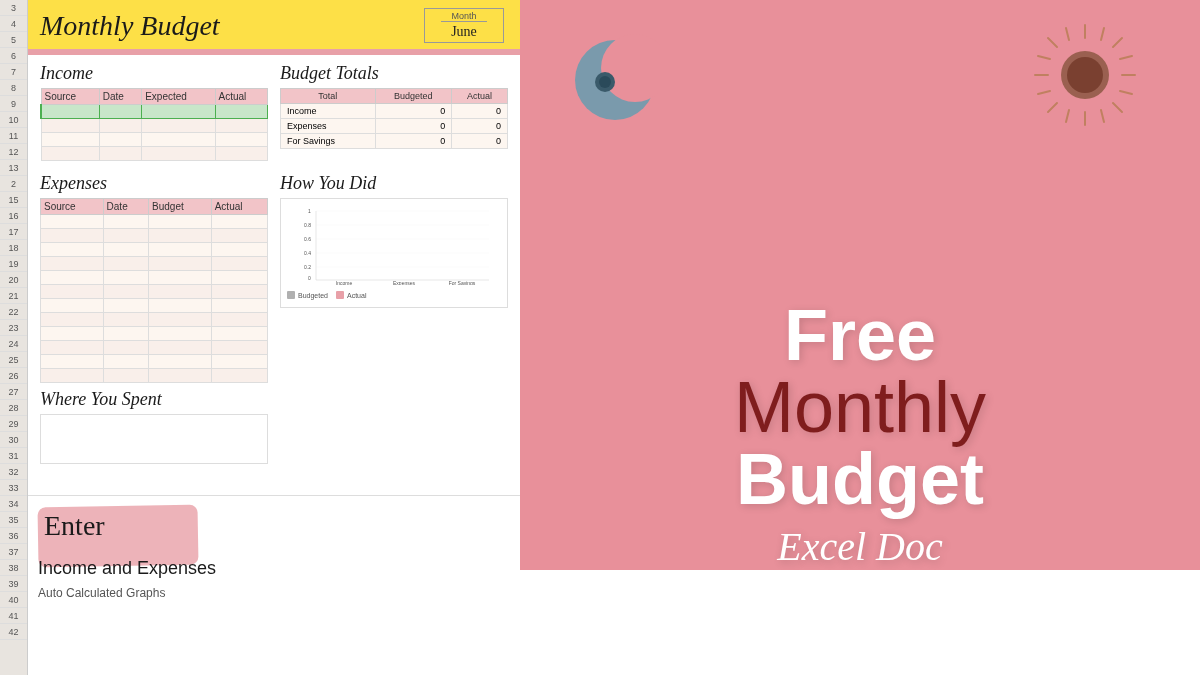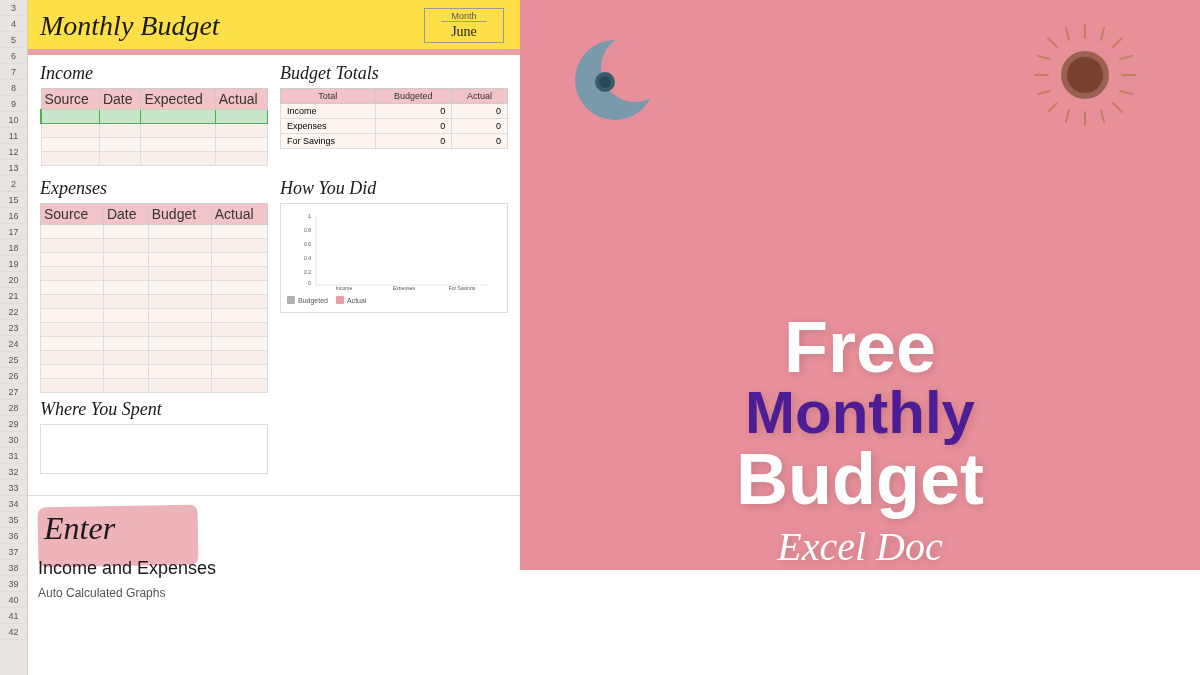--- a/index.html
+++ b/index.html
@@ -113,21 +113,21 @@
       font-family: Georgia, serif;
       font-style: italic;
       font-size: 18px;
       color: #1a1a1a;
       margin-bottom: 4px;
     }
 
     .data-table {
       width: 100%;
       border-collapse: collapse;
-      font-size: 14px;
+      font-size: 10px;
     }
 
     .data-table th {
       background: #f2c4c8;
       border: 1px solid #ccc;
       padding: 2px 3px;
       text-align: left;
       font-weight: normal;
       color: #333;
     }
@@ -256,22 +256,21 @@
       border-radius: 8px;
       opacity: 0.8;
       transform: rotate(-1deg);
     }
 
     .enter-text {
       position: absolute;
       top: 14px;
       left: 16px;
       font-family: Georgia, serif;
-      font-style: italic;
-      font-size: 32px;
+      font-size: 28px;
       color: #1a1a1a;
       z-index: 2;
     }
 
     .income-expenses-text {
       position: absolute;
       top: 62px;
       left: 10px;
       font-size: 18px;
       font-weight: normal;
@@ -326,23 +325,23 @@
 
     .free-text {
       font-size: 72px;
       font-weight: bold;
       color: white;
       text-shadow: 2px 2px 8px rgba(0,0,0,0.15);
       line-height: 1;
     }
 
     .monthly-text {
-      font-size: 60px;
-      font-weight: bold;
-      color: #4c1d95;
+      font-size: 72px;
+      font-weight: normal;
+      color: #7f1d1d;
       text-shadow: 2px 2px 8px rgba(0,0,0,0.15);
       line-height: 1;
     }
 
     .budget-big-text {
       font-size: 72px;
       font-weight: bold;
       color: white;
       text-shadow: 2px 2px 8px rgba(0,0,0,0.15);
       line-height: 1;

